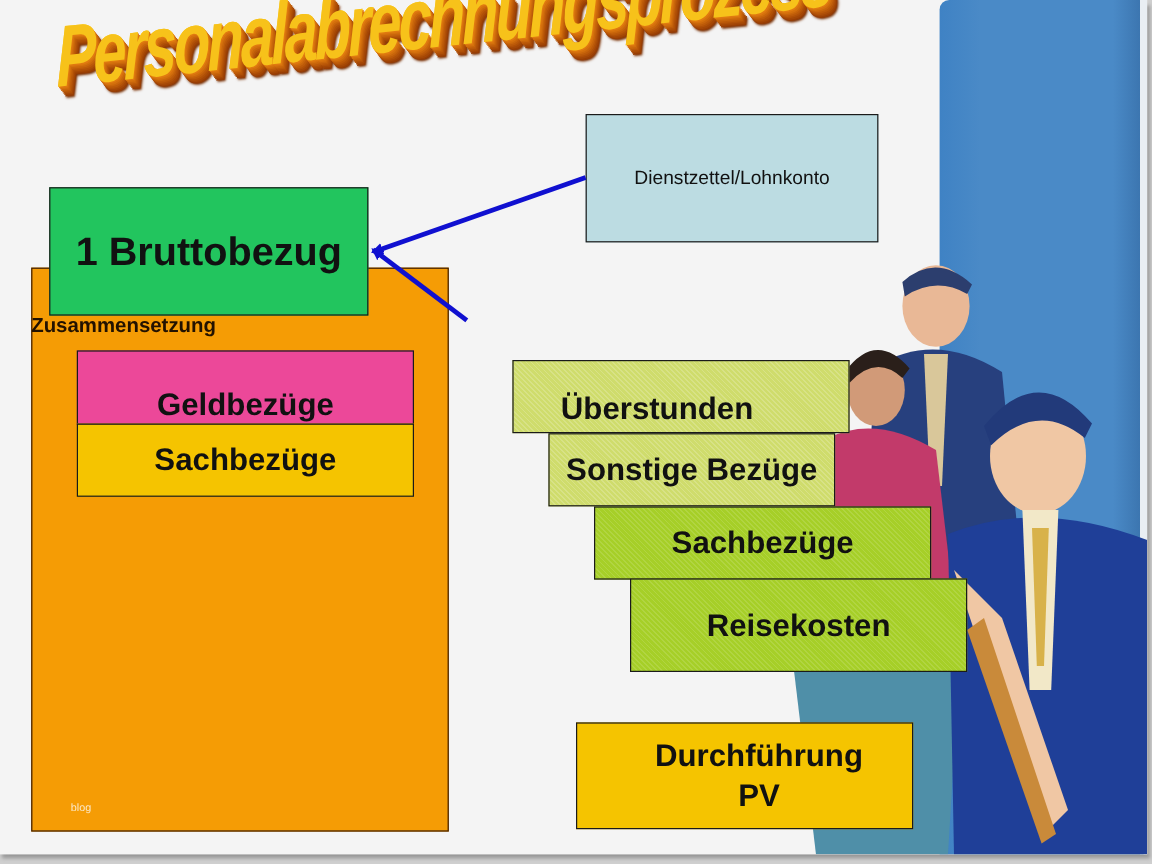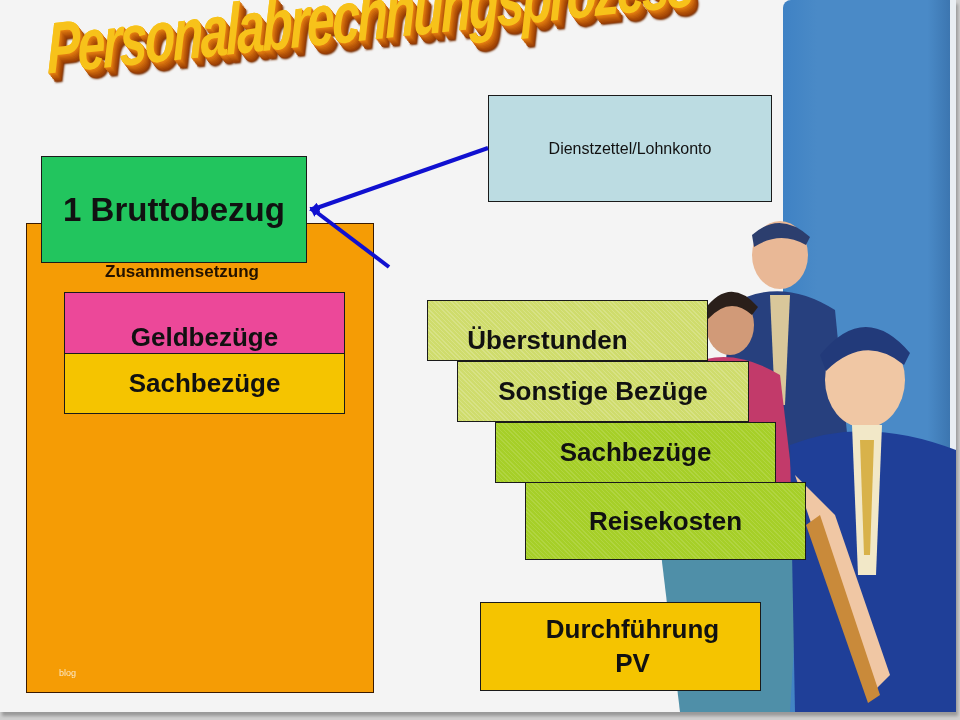--- a/index.html
+++ b/index.html
@@ -53,40 +53,40 @@
       position: absolute; box-sizing: border-box; border: 1.5px solid #1a1a1a;
       display: flex; align-items: center; justify-content: center; text-align: center;
       color: #111; font-weight: bold;
     }
     .orange-panel {
       position: absolute; left: 26px; top: 223px; width: 348px; height: 470px;
       background: #f59c05; border: 1.5px solid #3a1a00; box-sizing: border-box;
     }
     .brutto { left: 41px; top: 156px; width: 266px; height: 107px; background: #22c55e; font-size: 33px; }
     .zusammen {
-      position: absolute; left: 26px; top: 262px; width: 312px; text-align: center;
+      position: absolute; left: 26px; top: 262px; width: 312px; text-align: left;
       font-weight: bold; font-size: 17px; color: #231200;
     }
     .geld { left: 64px; top: 292px; width: 281px; height: 62px; background: #ec4899; font-size: 26px; align-items: flex-end; }
     .sach1 { left: 64px; top: 353px; width: 281px; height: 61px; background: #f5c400; font-size: 26px; }
     .blog {
       position: absolute; left: 40px; top: 668px; font-size: 9px; color: #fbe8c8; margin-left: 19px;
     }
-    .dienst { left: 488px; top: 95px; width: 284px; height: 107px; background: #bcdce2; font-weight: normal; font-size: 16px; }
+    .dienst { left: 488px; top: 95px; width: 244px; height: 107px; background: #bcdce2; font-weight: normal; font-size: 16px; }
     .hatch {
       background-color: #cfdc6c;
       background-image: repeating-linear-gradient(45deg, rgba(255,255,255,0.18) 0 1px, transparent 1px 3px);
     }
     .hatch-strong {
       background-color: #a6cf28;
       background-image: repeating-linear-gradient(45deg, rgba(255,255,255,0.12) 0 1px, transparent 1px 3px);
     }
     .zu { left: 389px; top: 216px; width: 281px; height: 107px; font-size: 15px; }
     .ueber { left: 427px; top: 300px; width: 281px; height: 61px; font-size: 26px; }
-    .sonst { left: 457px; top: 361px; width: 292px; height: 61px; font-size: 26px; }
+    .sonst { left: 457px; top: 361px; width: 239px; height: 61px; font-size: 26px; }
     .sach2 { left: 495px; top: 422px; width: 281px; height: 61px; font-size: 26px; }
     .reise { left: 525px; top: 482px; width: 281px; height: 78px; font-size: 26px; }
     .durch { left: 480px; top: 602px; width: 281px; height: 89px; background: #f5c400; font-size: 26px; line-height: 1.3; flex-direction: column; padding-left: 24px; }
     svg.arrows { position: absolute; left: 0; top: 0; }
   </style>
 </head>
 <body>
 
 <div class="slide">
 

